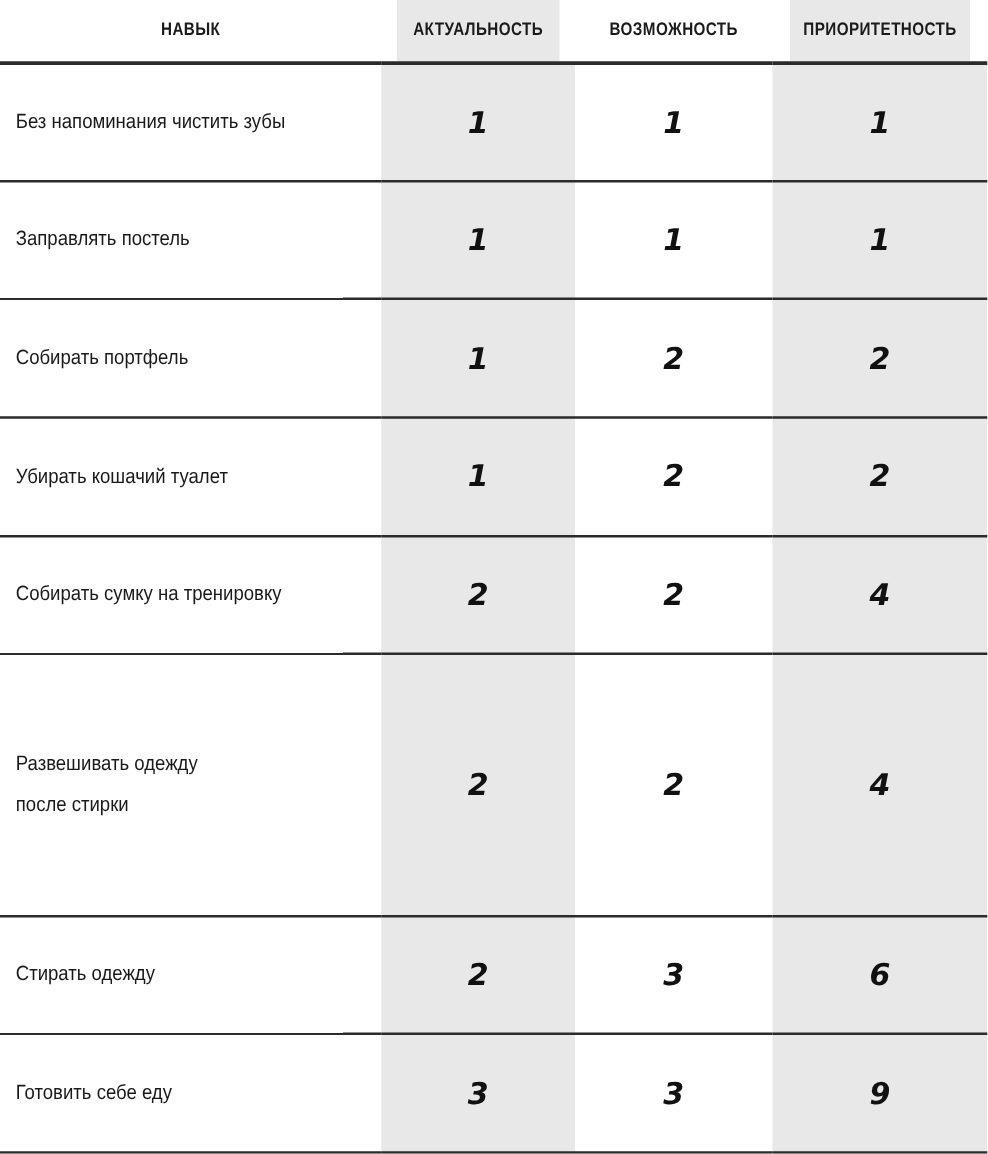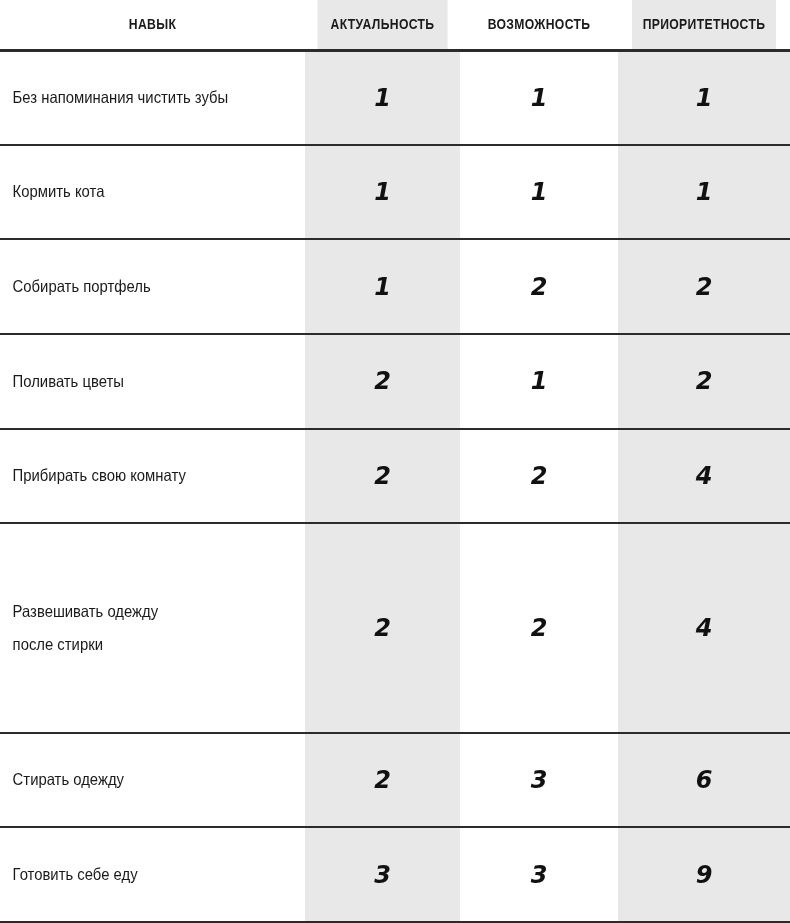--- a/index.html
+++ b/index.html
@@ -107,45 +107,45 @@
       <tr>
         <td class="skill plain">
           <span class="line">Без напоминания чистить зубы</span>
         </td>
         <td class="value shade">1</td>
         <td class="value plain">1</td>
         <td class="value shade">1</td>
       </tr>
       <tr>
         <td class="skill plain">
-          <span class="line">Кормить кота</span>
+          <span class="line">Заправлять постель</span>
         </td>
         <td class="value shade">1</td>
         <td class="value plain">1</td>
         <td class="value shade">1</td>
       </tr>
       <tr>
         <td class="skill plain">
           <span class="line">Собирать портфель</span>
         </td>
         <td class="value shade">1</td>
         <td class="value plain">2</td>
         <td class="value shade">2</td>
       </tr>
       <tr>
         <td class="skill plain">
-          <span class="line">Поливать цветы</span>
+          <span class="line">Убирать кошачий туалет</span>
         </td>
-        <td class="value shade">2</td>
-        <td class="value plain">1</td>
+        <td class="value shade">1</td>
+        <td class="value plain">2</td>
         <td class="value shade">2</td>
       </tr>
       <tr>
         <td class="skill plain">
-          <span class="line">Прибирать свою комнату</span>
+          <span class="line">Собирать сумку на тренировку</span>
         </td>
         <td class="value shade">2</td>
         <td class="value plain">2</td>
         <td class="value shade">4</td>
       </tr>
       <tr class="tall-row">
         <td class="skill plain">
           <span class="line">Развешивать одежду</span>
           <span class="line">после стирки</span>
         </td>

